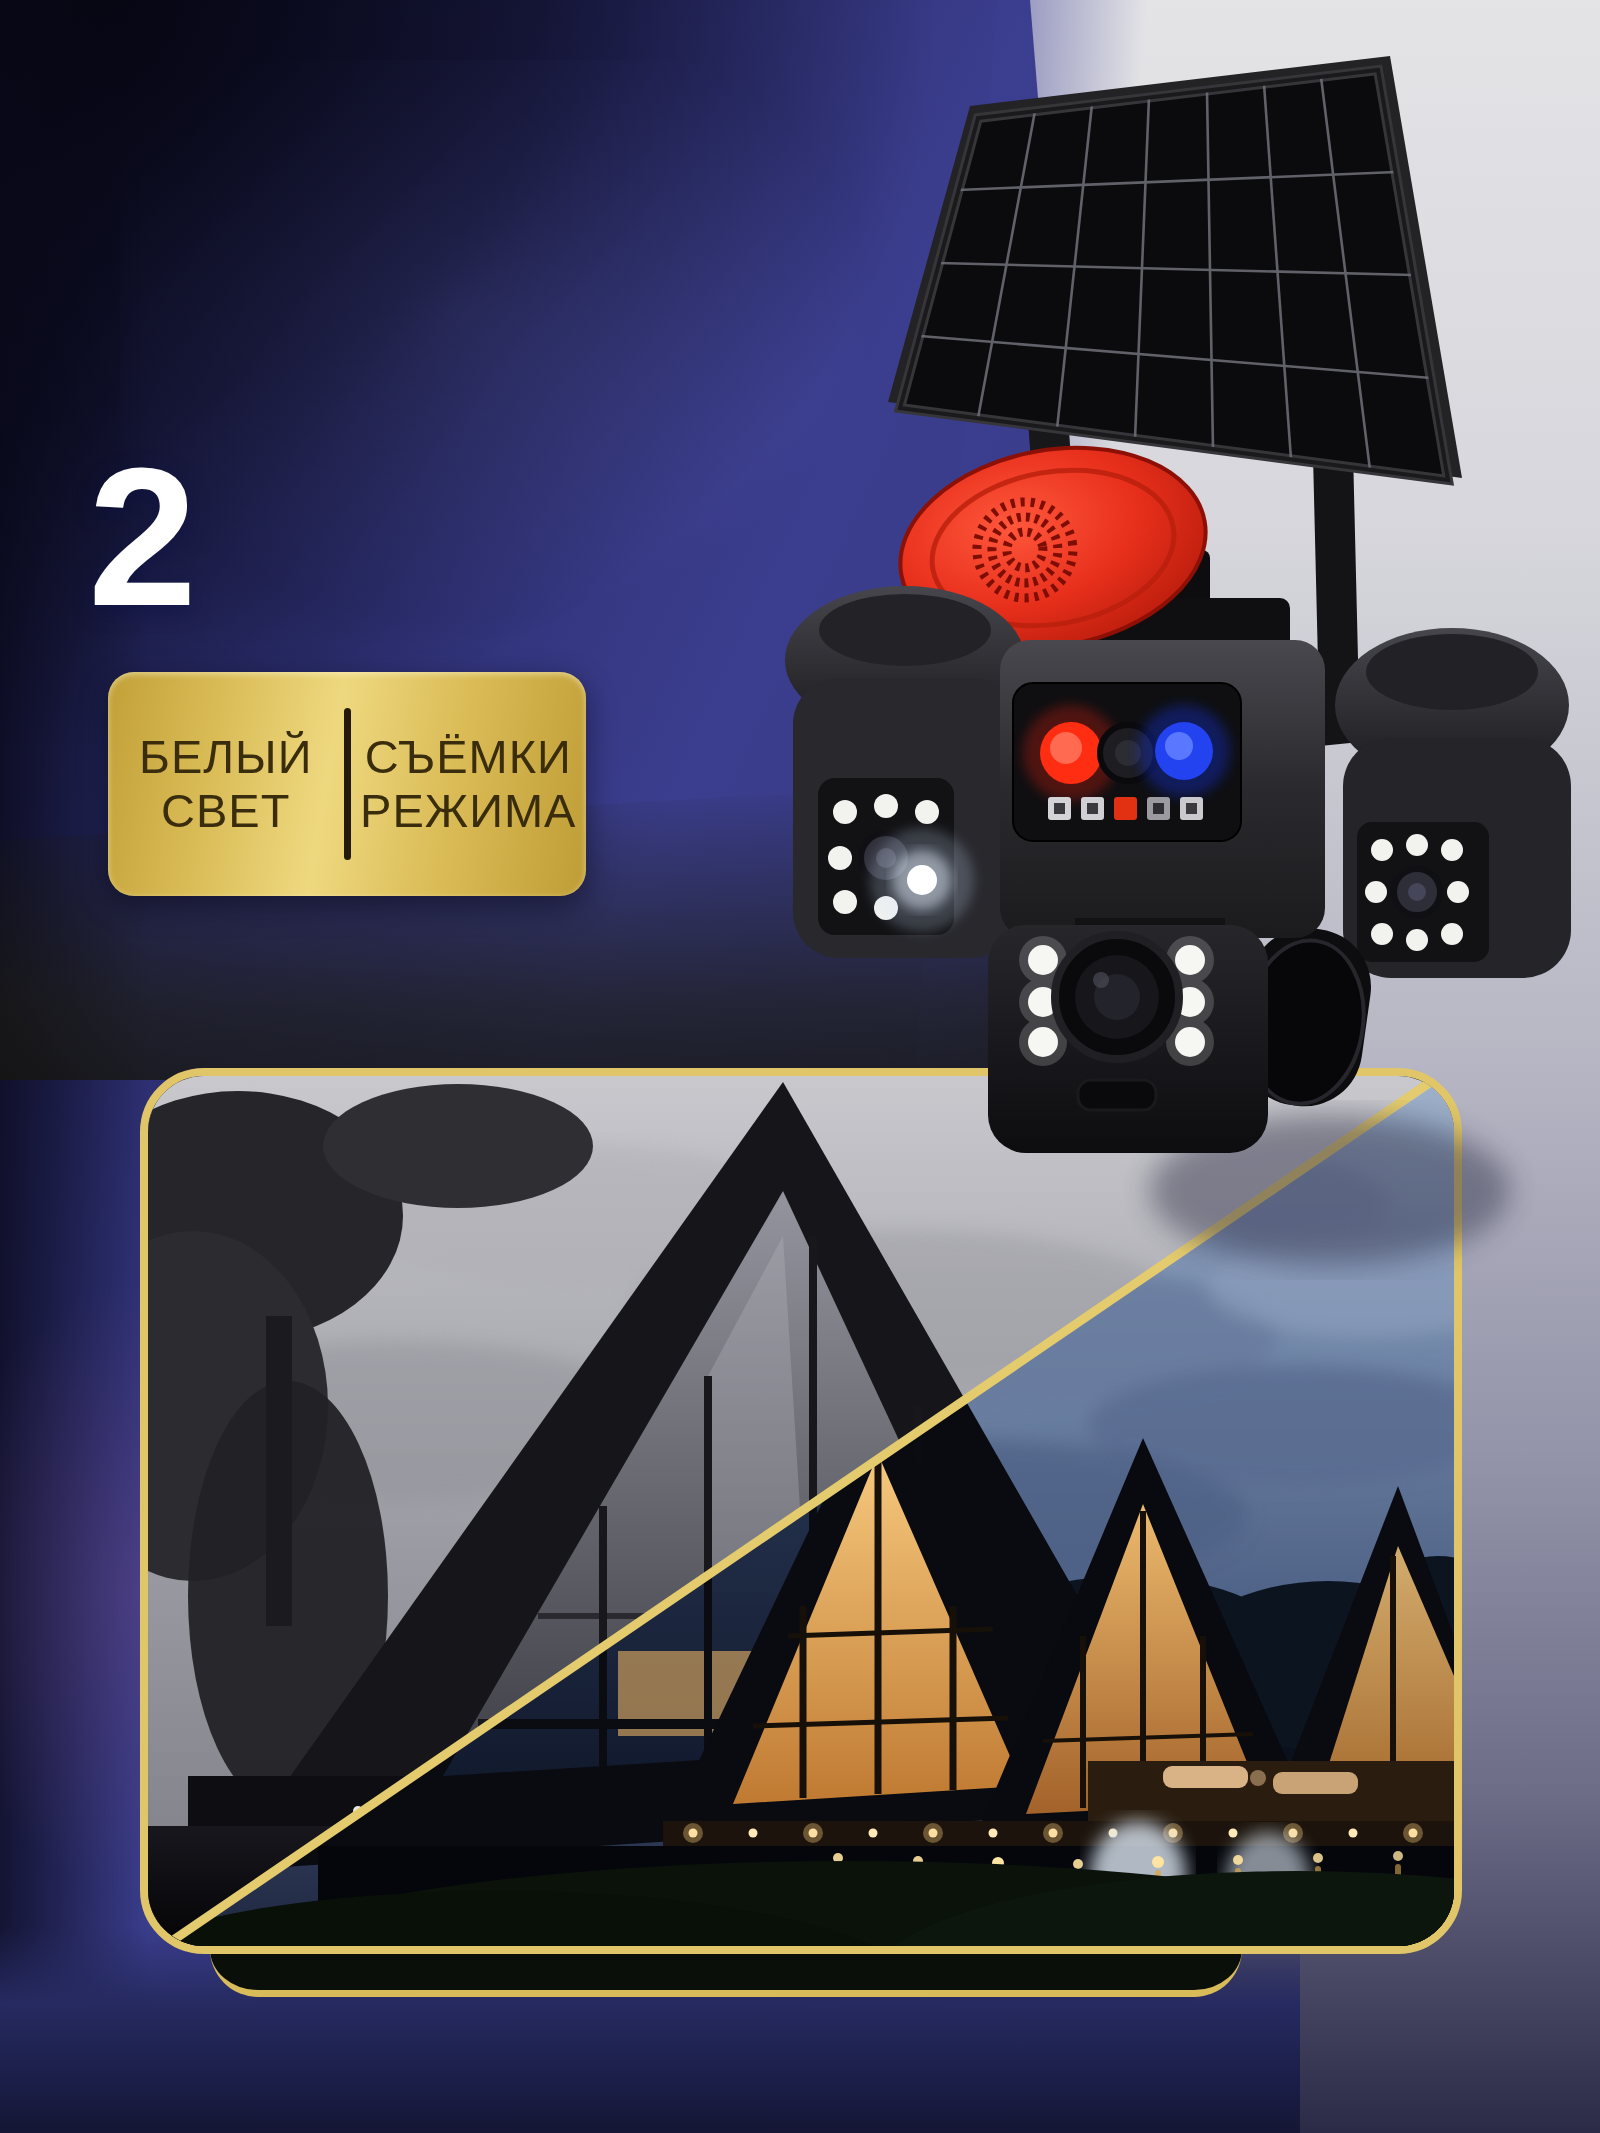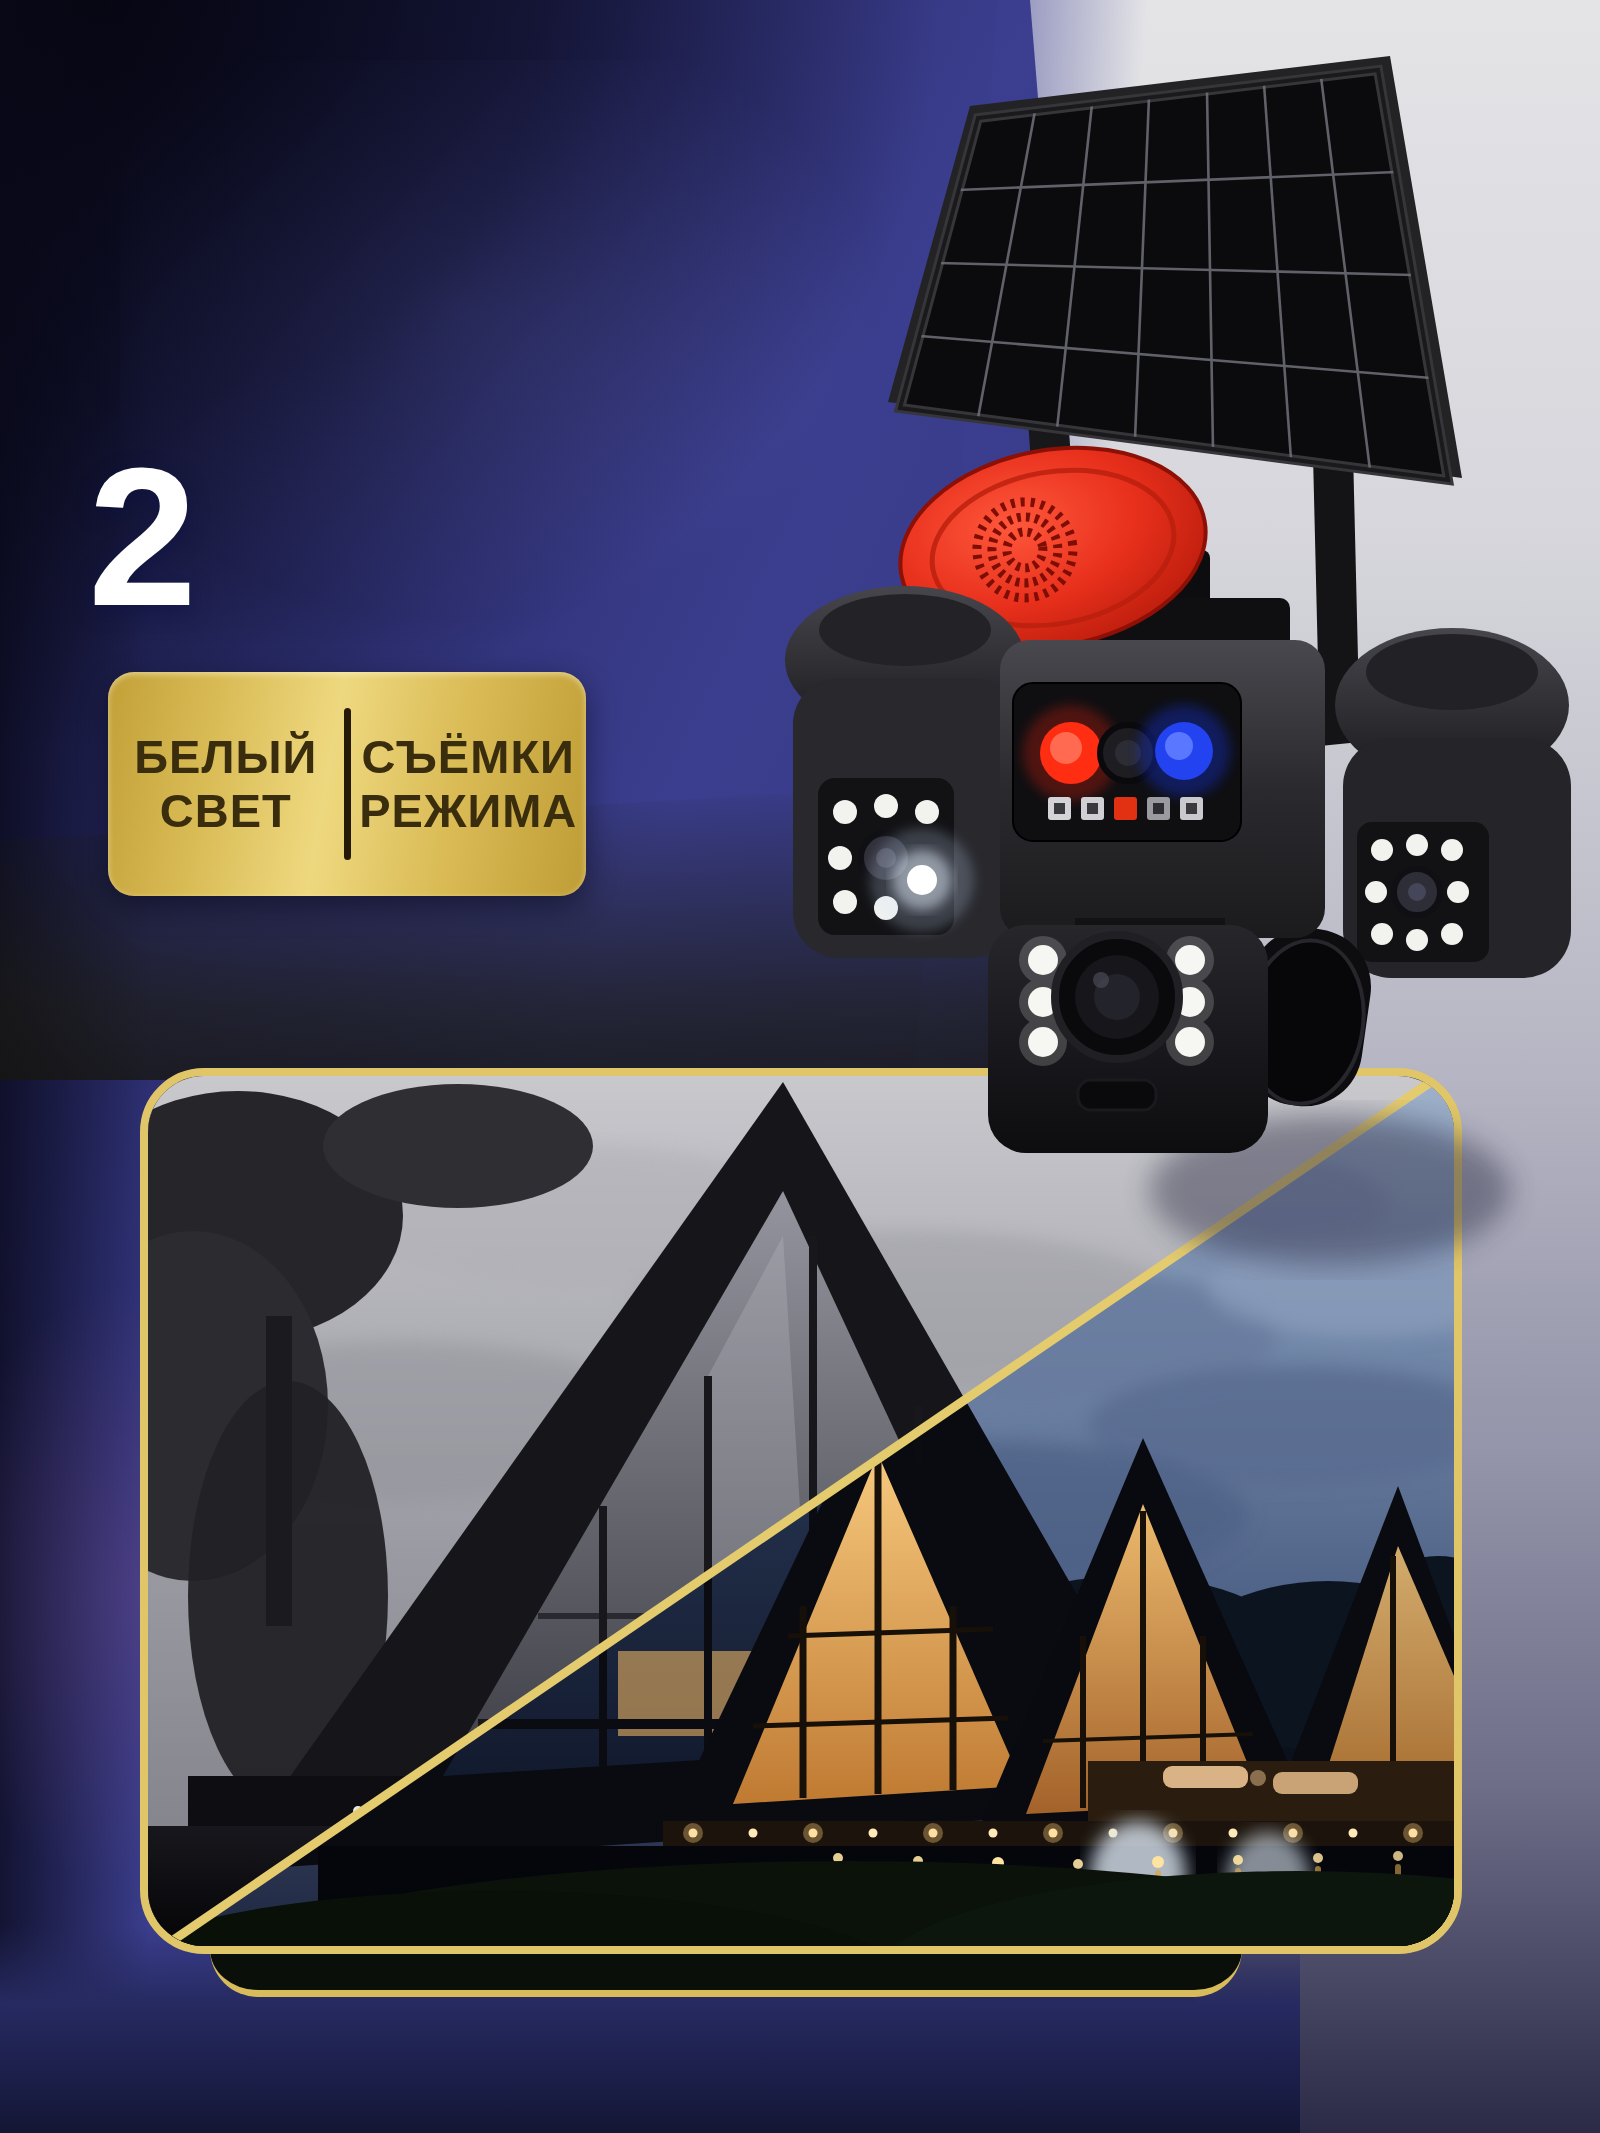--- a/index.html
+++ b/index.html
@@ -41,21 +41,21 @@
   .modes .count{font-size:196px;font-weight:700;line-height:1;text-shadow:0 5px 20px rgba(10,16,70,.5);}
   .modes .txt{margin-left:26px;margin-top:40px;text-shadow:0 4px 16px rgba(10,16,70,.5);}
   .modes .t1{font-size:66px;font-weight:600;letter-spacing:4px;}
   .modes .t2{font-size:49px;font-weight:500;letter-spacing:2px;margin-top:12px;}
 
   
   .badge{left:108px;top:672px;width:478px;height:224px;border-radius:26px;
     background:linear-gradient(100deg,#c2a038 0%,#d9bb55 22%,#eed87f 46%,#d9ba54 72%,#bf9d36 100%);
     box-shadow:0 10px 30px rgba(0,0,10,.45), inset 0 2px 6px rgba(255,255,230,.5);
     display:flex;align-items:center;}
-  .badge .cell{flex:1;text-align:center;color:#3a2d0d;font-weight:700;font-size:47px;line-height:1.14;letter-spacing:1px;}
+  .badge .cell{flex:1;text-align:center;color:#3a2d0d;font-weight:400;font-size:47px;line-height:1.14;letter-spacing:1px;}
   .badge .divider{width:7px;height:152px;background:#241a06;border-radius:4px;}
 
   
   .photo-under{left:210px;top:1210px;width:1032px;height:780px;border-radius:48px;
     background:linear-gradient(180deg,#0a0d08,#0a0f0a);
     border-bottom:7px solid #d9bc5a;z-index:2;}
   .photo-box{left:140px;top:1068px;width:1322px;height:886px;box-sizing:border-box;
     border:8px solid #e0c668;border-radius:64px;overflow:hidden;z-index:3;
     background:#111;}
   .photo-box svg{display:block;width:100%;height:100%;}

